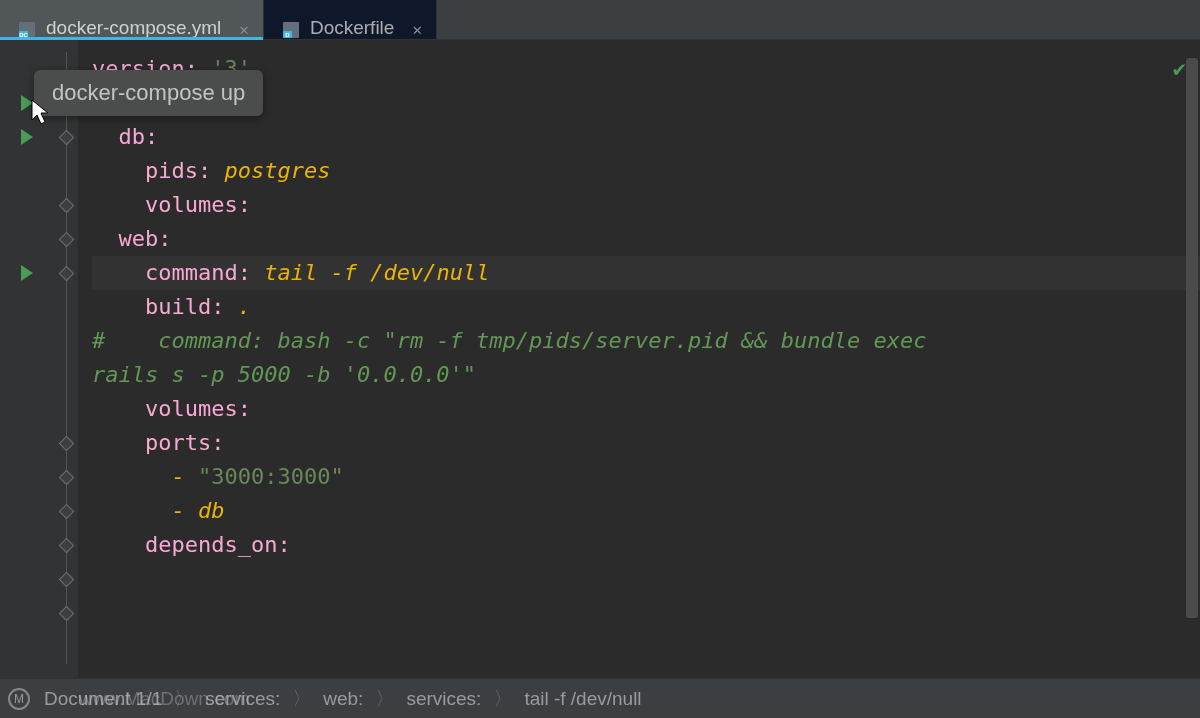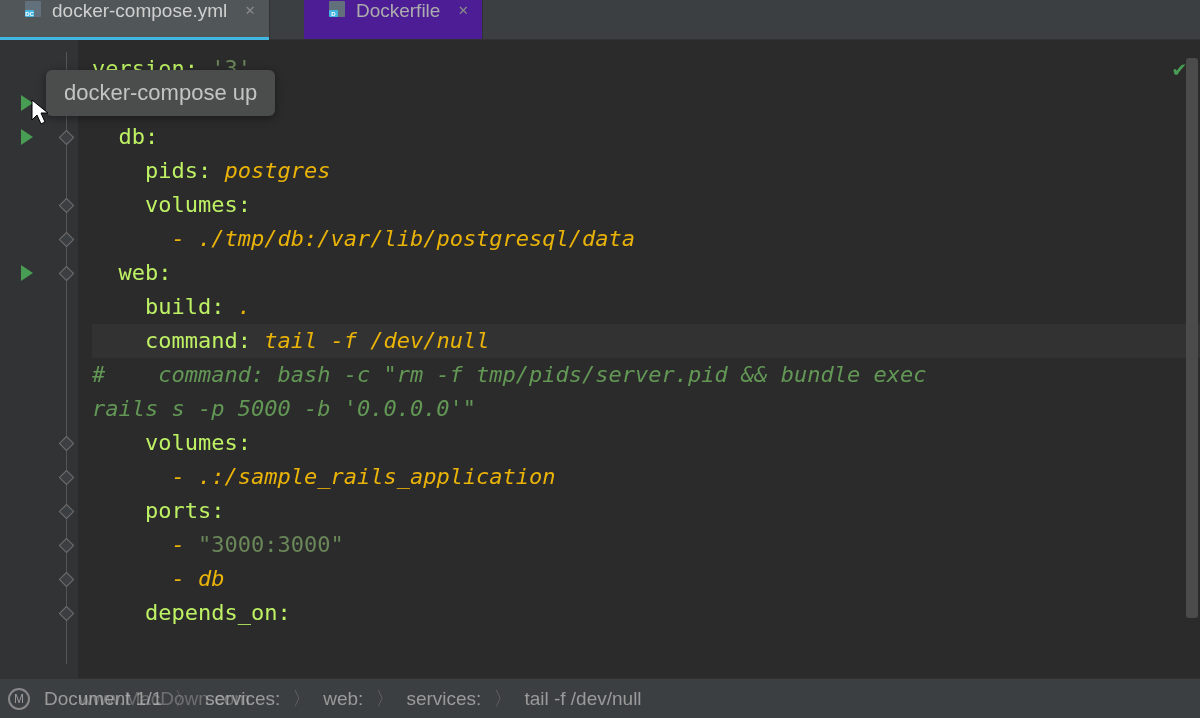--- a/index.html
+++ b/index.html
@@ -12,31 +12,30 @@
       position: relative;
     }
     .tabs {
       display: flex;
       background: #3c3f41;
       height: 40px;
       border-bottom: 1px solid #323232;
     }
     .tab {
       display: flex;
-      align-items: flex-start;
-      padding: 0 14px 0 24px;
+      align-items: flex-end;
+      padding: 0 14px 0 18px;
       height: 100%;
       border-right: 1px solid #323232;
       cursor: pointer;
       position: relative;
     }
     .tab.inactive {
-      background: #4c1d95;
+      background: #0f172a;
       color: #adadad;
-      margin-left: 34px;
     }
     .tab.active {
       background: #515658;
       color: #d0d0d0;
     }
     .tab.active::after {
       content: '';
       position: absolute;
       bottom: -1px;
       left: 0;
@@ -121,21 +120,21 @@
       color: #a9b7c6;
       position: relative;
     }
     .code-line {
       height: 34px;
       white-space: pre;
     }
     .code-line.highlight {
       background: #323232;
     }
-    .k-key { color: #bef264; }
+    .k-key { color: #f9a8d4; }
     .k-str { color: #6a8759; }
     .k-val { color: #eab308; font-style: italic; }
     .k-cmt-green { color: #629755; font-style: italic; }
     .check-icon {
       position: absolute;
       right: 14px;
       top: 12px;
       color: #499c54;
       font-size: 22px;
     }
@@ -144,21 +143,21 @@
       right: 2px;
       top: 58px;
       width: 12px;
       height: 560px;
       background: #4b4b4b;
       border-radius: 3px;
     }
     .tooltip {
       position: absolute;
       top: 70px;
-      left: 46px;
+      left: 34px;
       background: #4b4d4d;
       color: #c4c4c4;
       padding: 10px 18px;
       font-size: 22px;
       font-family: -apple-system, 'Segoe UI', sans-serif;
       border-radius: 6px;
       box-shadow: 0 2px 8px rgba(0,0,0,0.4);
       z-index: 10;
     }
     .cursor-svg {
@@ -290,28 +289,26 @@
       </div>
     <div class="fold-row"></div>
   </div>
   <div class="code">
     <span class="check-icon">✔</span>
     <div class="code-line"><span class="k-key">version</span><span class="k-key">: </span><span class="k-str">'3'</span></div>
     <div class="code-line"></div>
     <div class="code-line">  <span class="k-key">db</span><span class="k-key">:</span></div>
     <div class="code-line">    <span class="k-key">pids</span><span class="k-key">: </span><span class="k-val">postgres</span></div>
     <div class="code-line">    <span class="k-key">volumes</span><span class="k-key">:</span></div>
-    <div class="code-line">      <span class="k-val">- ./tmp/db:/var/lib/postgresql/data</span></div>
     <div class="code-line">  <span class="k-key">web</span><span class="k-key">:</span></div>
+    <div class="code-line highlight">    <span class="k-key">command</span><span class="k-key">: </span><span class="k-val">tail -f /dev/null</span></div>
     <div class="code-line">    <span class="k-key">build</span><span class="k-key">: </span><span class="k-val">.</span></div>
-    <div class="code-line highlight">    <span class="k-key">command</span><span class="k-key">: </span><span class="k-val">tail -f /dev/null</span></div>
     <div class="code-line"><span class="k-cmt-green">#    command: bash -c "rm -f tmp/pids/server.pid &amp;&amp; bundle exec </span></div>
     <div class="code-line"><span class="k-cmt-green">rails s -p 5000 -b '0.0.0.0'"</span></div>
     <div class="code-line">    <span class="k-key">volumes</span><span class="k-key">:</span></div>
-    <div class="code-line">      <span class="k-val">- .:/sample_rails_application</span></div>
     <div class="code-line">    <span class="k-key">ports</span><span class="k-key">:</span></div>
     <div class="code-line">      <span class="k-val">- </span><span class="k-str">"3000:3000"</span></div>
     <div class="code-line">      <span class="k-val">- db</span></div>
     <div class="code-line">    <span class="k-key">depends_on</span><span class="k-key">:</span></div>
   </div>
 </div>
 
 <div class="scrollbar-thumb"></div>
 
 <div class="tooltip">

